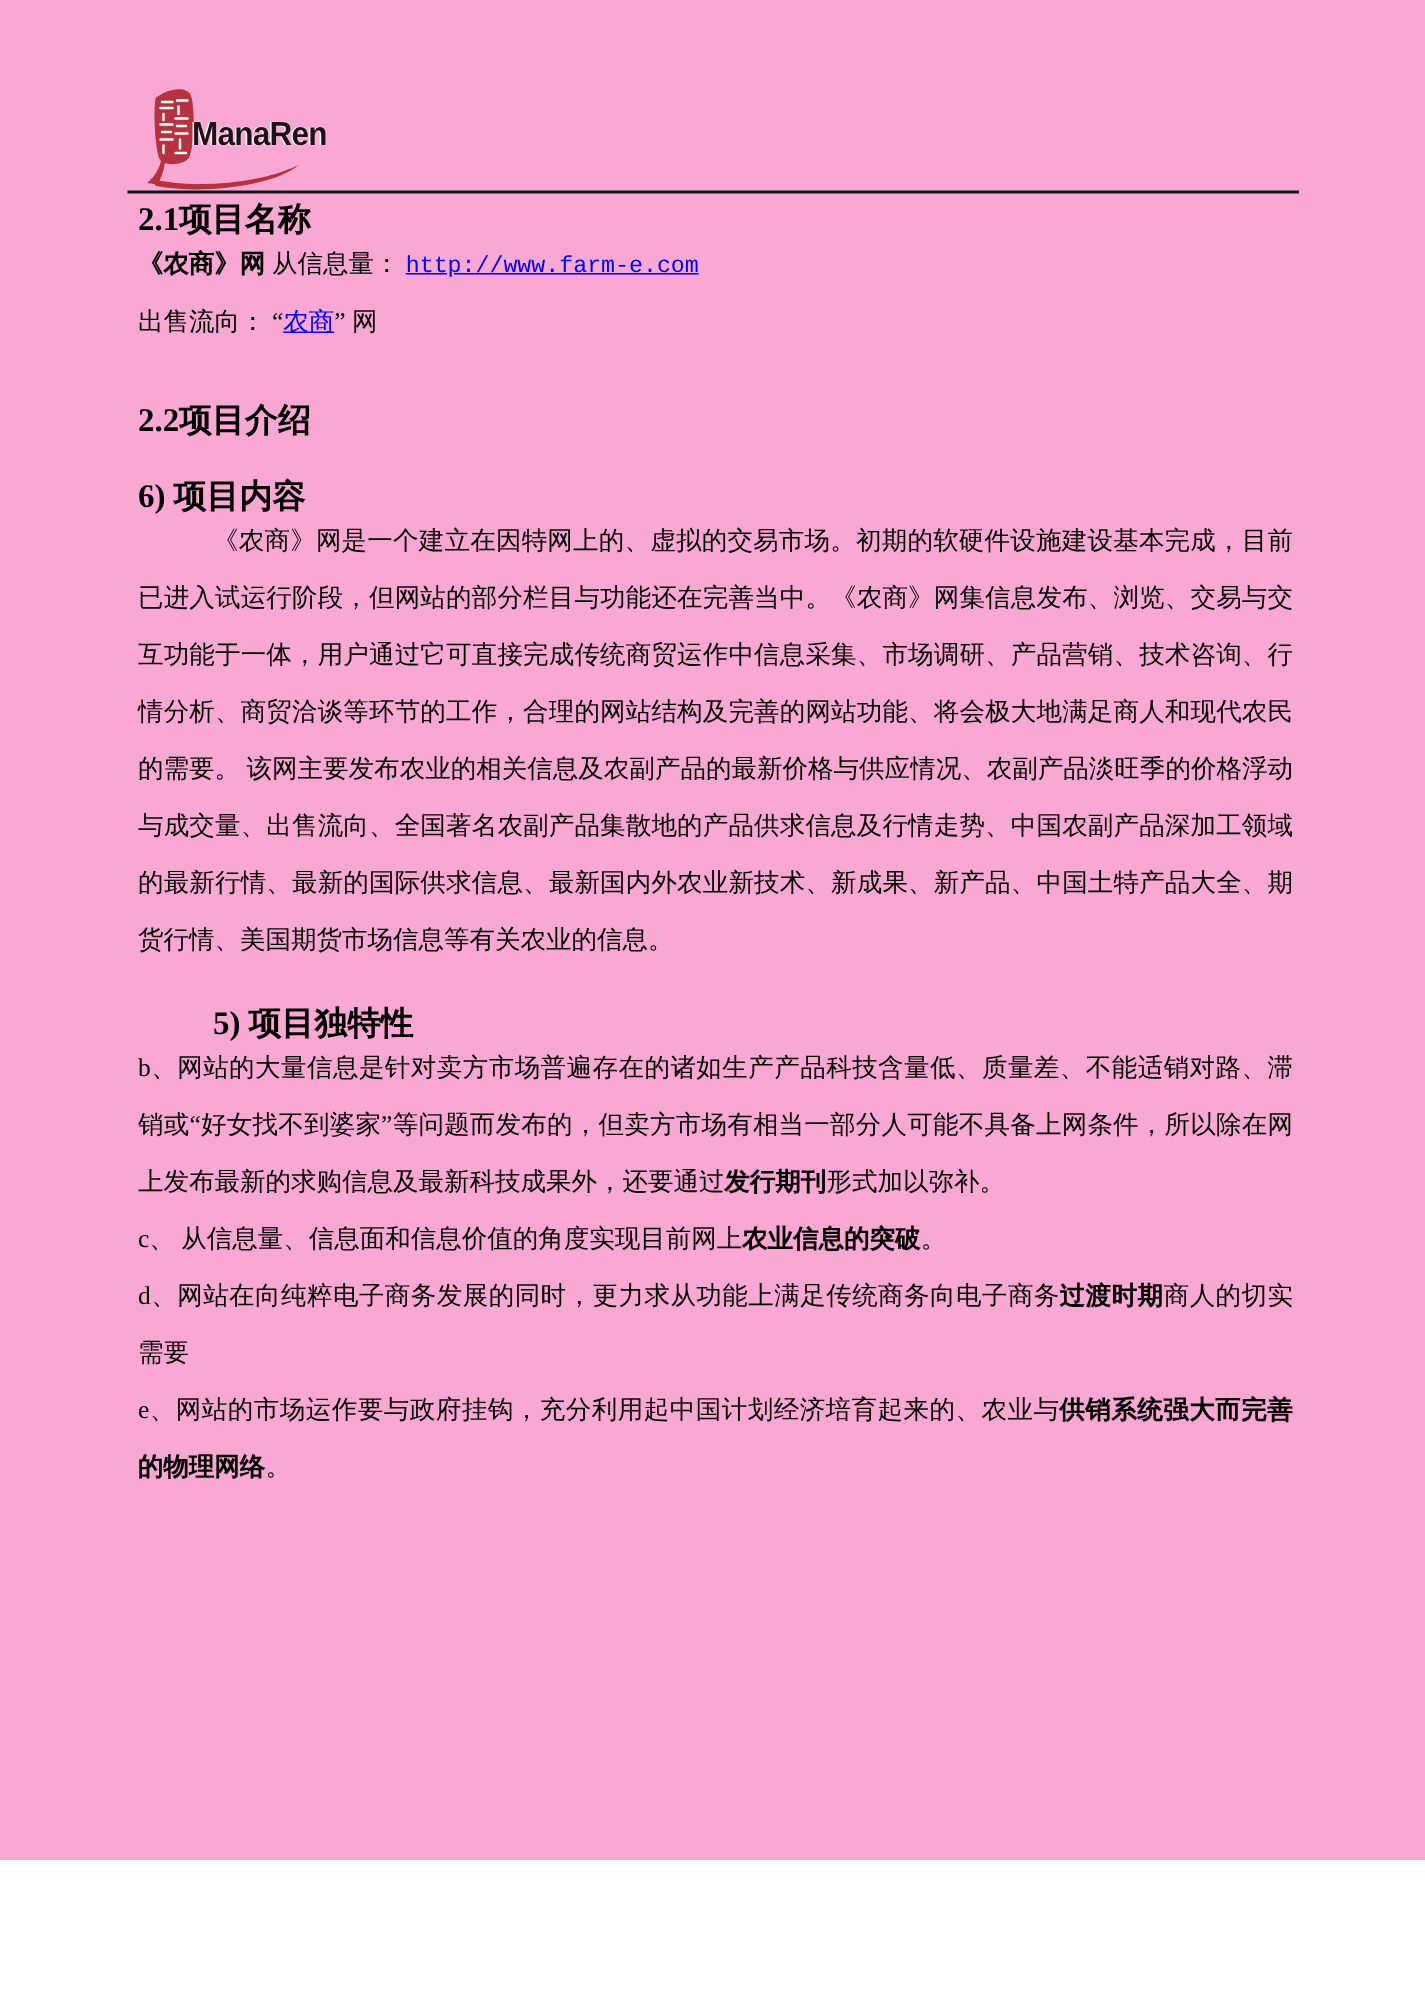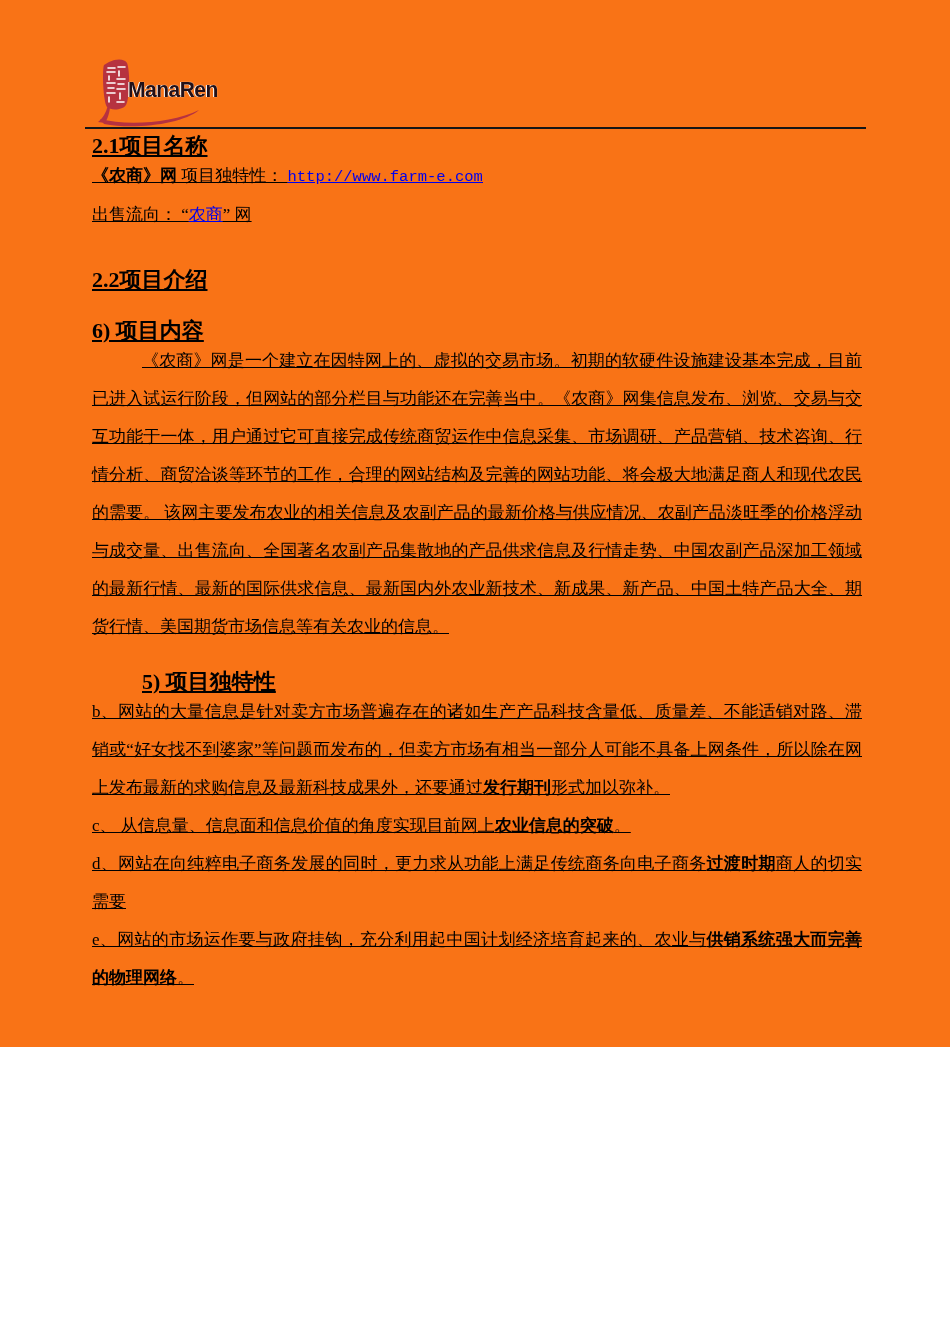--- a/index.html
+++ b/index.html
@@ -1,20 +1,19 @@
 <!DOCTYPE html>
 <html><head>
 <meta charset="utf-8">
 <style>
   html,body{margin:0;padding:0;background:#ffffff;}
   .page{
-    position:relative;width:950px;height:1047px;background:#f97316;
+    position:relative;width:950px;height:1240px;background:#f9a8d4;
     font-family:"Liberation Serif","DejaVu Serif",serif;color:#000;
     overflow:hidden;
-    text-decoration:underline;
   }
   .content{padding:0 88px 0 92px;}
   
   .logo{position:relative;margin:57px 0 0 3px;width:150px;height:66px;}
   .logo svg{position:absolute;left:0;top:0;}
   .brand{
     position:absolute;left:33px;top:21px;
     font-family:"Liberation Sans","DejaVu Sans",sans-serif;
     font-weight:800;font-size:21px;letter-spacing:-0.5px;
     color:#231017;transform:scaleY(1.06);
@@ -71,21 +70,21 @@
             <path d="M23 10 h7 M24 14 v5 M22 22 h8 M23 27 h6 M22 32 h8 M25 36 v6 M22 45 h7"></path>
           </g>
         </svg>
       </span>
       <span class="brand">ManaRen</span>
     </div>
     <hr class="rule">
 
     <h2 class="sec s21">2.1项目名称</h2>
 
-    <p class="body domain-line"><span class="bold">《农商》网</span><span> 项目独特性： </span><a class="lnk mono" href="#">http://www.farm-e.com</a></p>
+    <p class="body domain-line"><span class="bold">《农商》网</span><span> 从信息量： </span><a class="lnk mono" href="#">http://www.farm-e.com</a></p>
 
     <p class="body cn-line"><span>出售流向： “</span><a class="lnk" href="#">农商</a><span>” 网</span></p>
 
     <h2 class="sec s22">2.2项目介绍</h2>
 
     <h3 class="sec hnum1">6) 项目内容</h3>
 
     <p class="body p1"><span>《农商》网是一个建立在因特网上的、虚拟的交易市场。初期的软硬件设施建设基本完成，目前已进入试运行阶段，但网站的部分栏目与功能还在完善当中。《农商》网集信息发布、浏览、交易与交互功能于一体，用户通过它可直接完成传统商贸运作中信息采集、市场调研、产品营销、技术咨询、行情分析、商贸洽谈等环节的工作，合理的网站结构及完善的网站功能、将会极大地满足商人和现代农民的需要。 该网主要发布农业的相关信息及农副产品的最新价格与供应情况、农副产品淡旺季的价格浮动与成交量、出售流向、全国著名农副产品集散地的产品供求信息及行情走势、中国农副产品深加工领域的最新行情、最新的国际供求信息、最新国内外农业新技术、新成果、新产品、中国土特产品大全、期货行情、美国期货市场信息等有关农业的信息。</span></p>
 
     <h3 class="sec hnum2">5) 项目独特性</h3>

